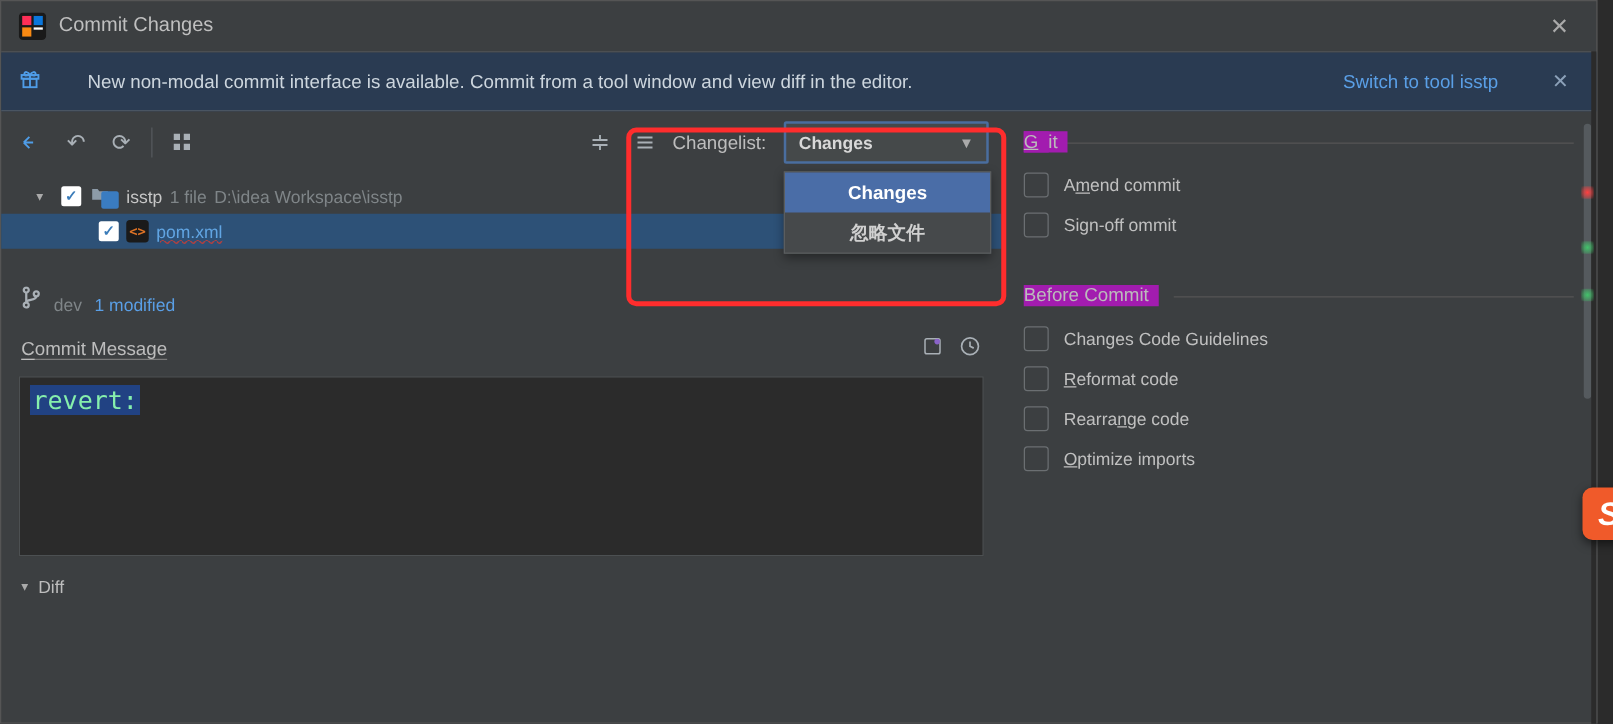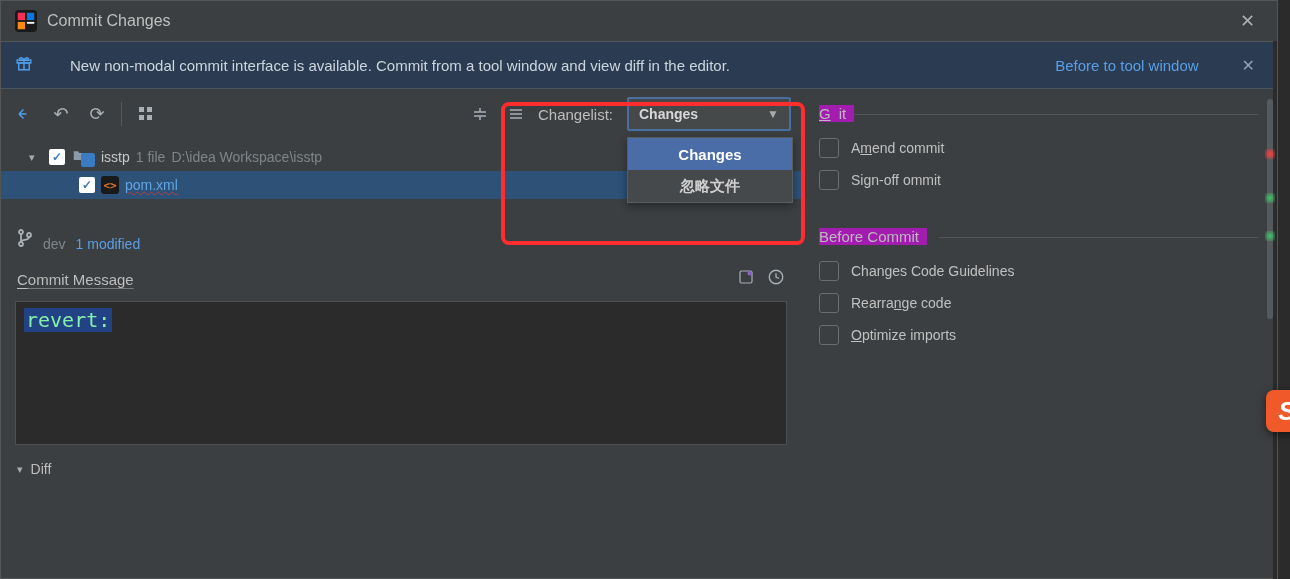--- a/index.html
+++ b/index.html
@@ -407,21 +407,21 @@
 
   <div class="tip-banner">
     <span class="gift-icon">
       <svg width="18" height="18" viewBox="0 0 24 24" fill="none" stroke="#4f9de8" stroke-width="2">
         <rect x="3" y="8" width="18" height="4"></rect>
         <rect x="5" y="12" width="14" height="9"></rect>
         <path d="M12 8v13M12 8c-2-4-6-4-6-1s3 1 6 1zm0 0c2-4 6-4 6-1s-3 1-6 1z"></path>
       </svg>
     </span>
     <span class="tip-text">New non-modal commit interface is available. Commit from a tool window and view diff in the editor.</span>
-    <span class="tip-link">Before to tool window</span>
+    <span class="tip-link">Switch to tool isstp</span>
     <span class="tip-close">✕</span>
   </div>
 
   <div class="body">
 
     <div class="left">
 
       <div class="toolbar">
         <div class="tbtn">
           <svg width="18" height="18" viewBox="0 0 24 24" fill="none" stroke="#4f9de8" stroke-width="2">
@@ -543,20 +543,24 @@
 
       <div style="height:20px"></div>
 
       <div class="fieldset-title long"><span>Before Commit</span></div>
 
       <div class="opt">
         <span class="box"></span>
         <span>Changes Code Guidelines</span>
       </div>
 
+      <div class="opt">
+        <span class="box"></span>
+        <span><span class="mn">R</span>eformat code</span>
+      </div>
 
       <div class="opt">
         <span class="box"></span>
         <span>Rearra<span class="mn">n</span>ge code</span>
       </div>
 
       <div class="opt">
         <span class="box"></span>
         <span><span class="mn">O</span>ptimize imports</span>
       </div>

